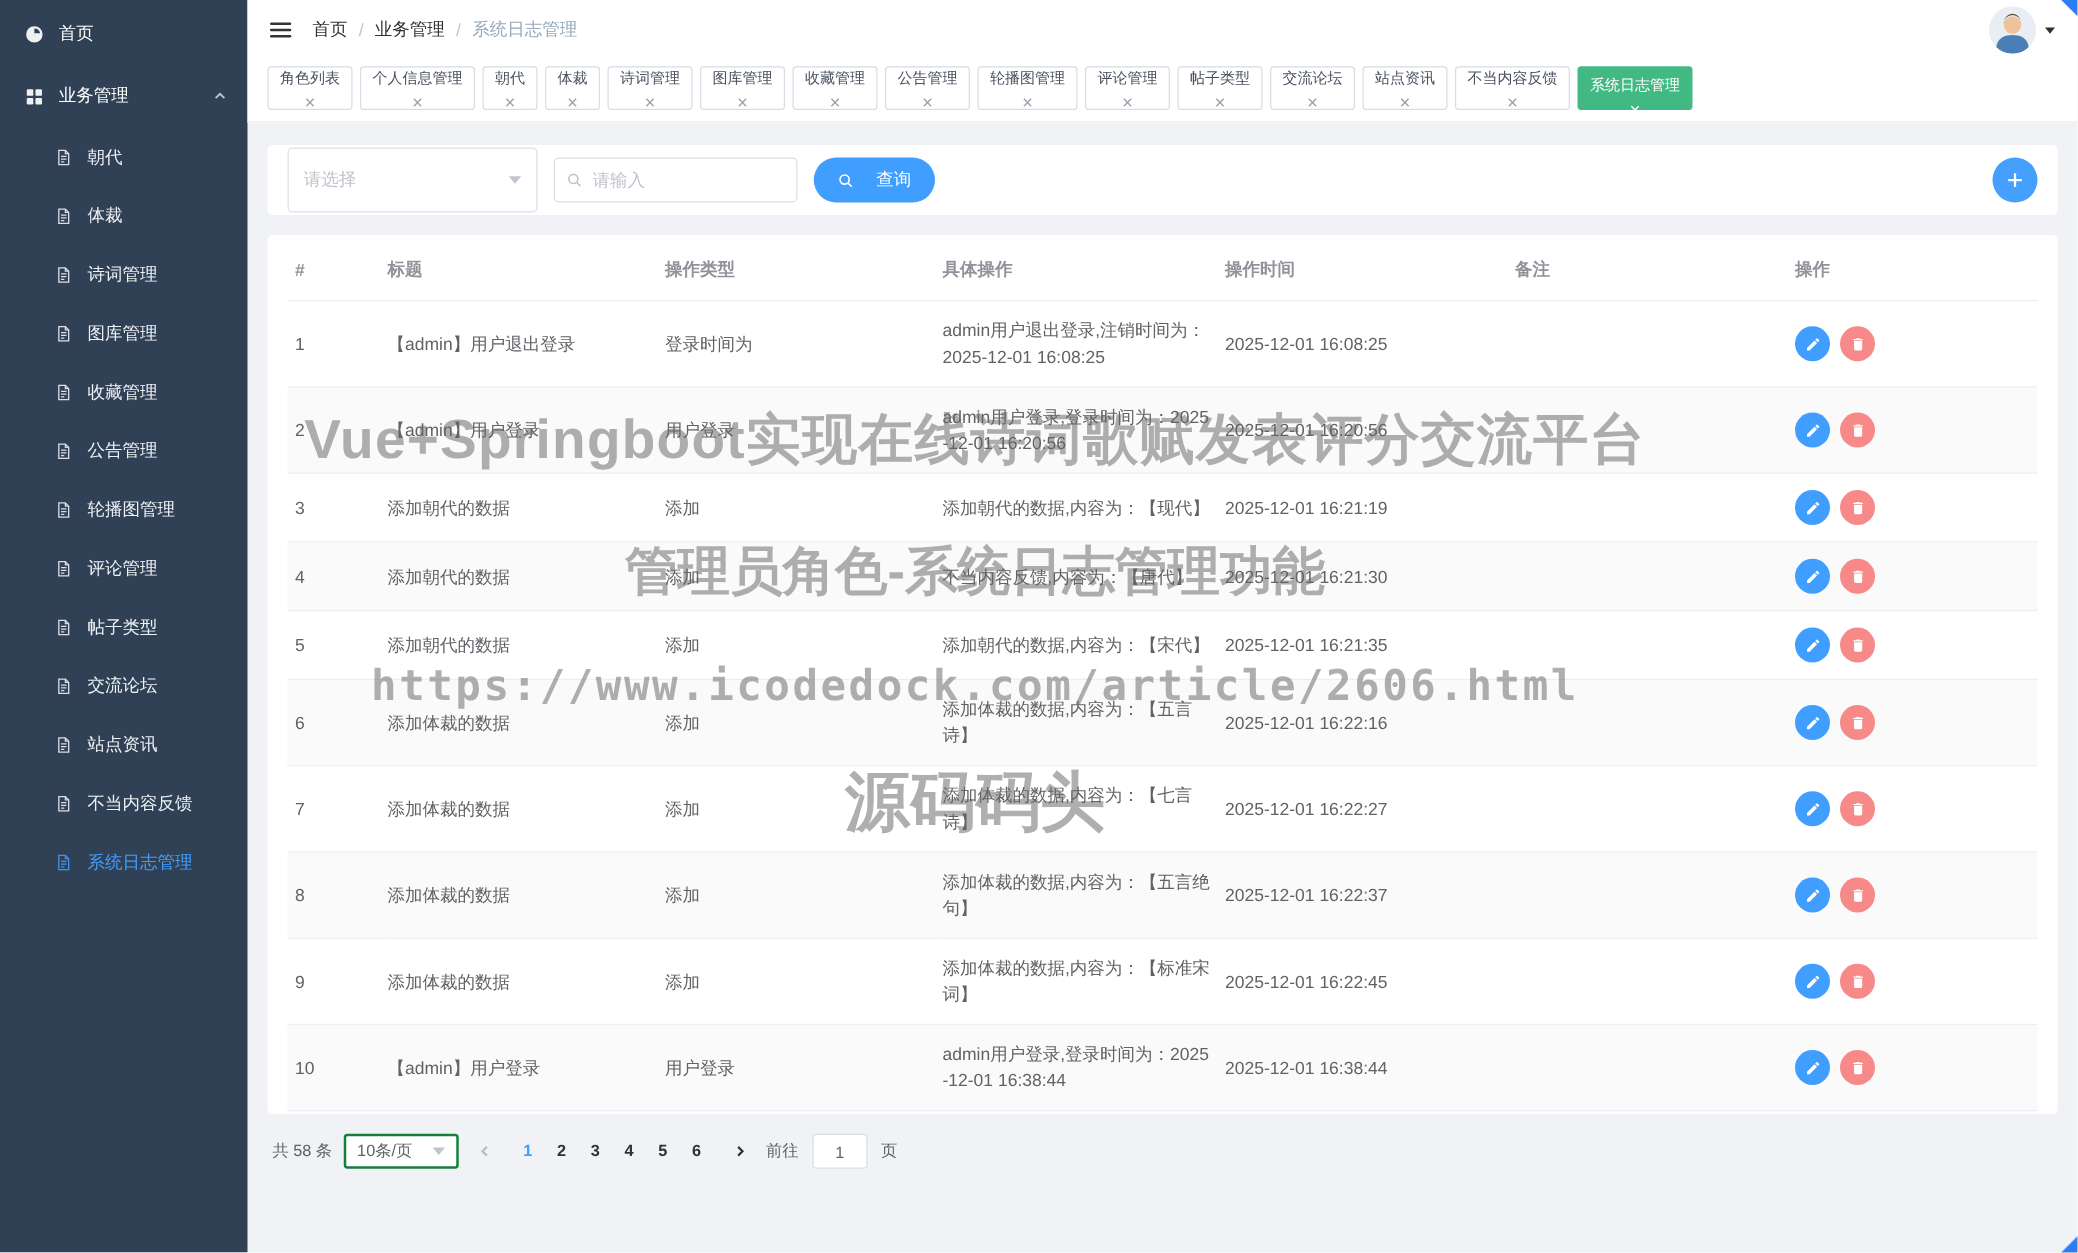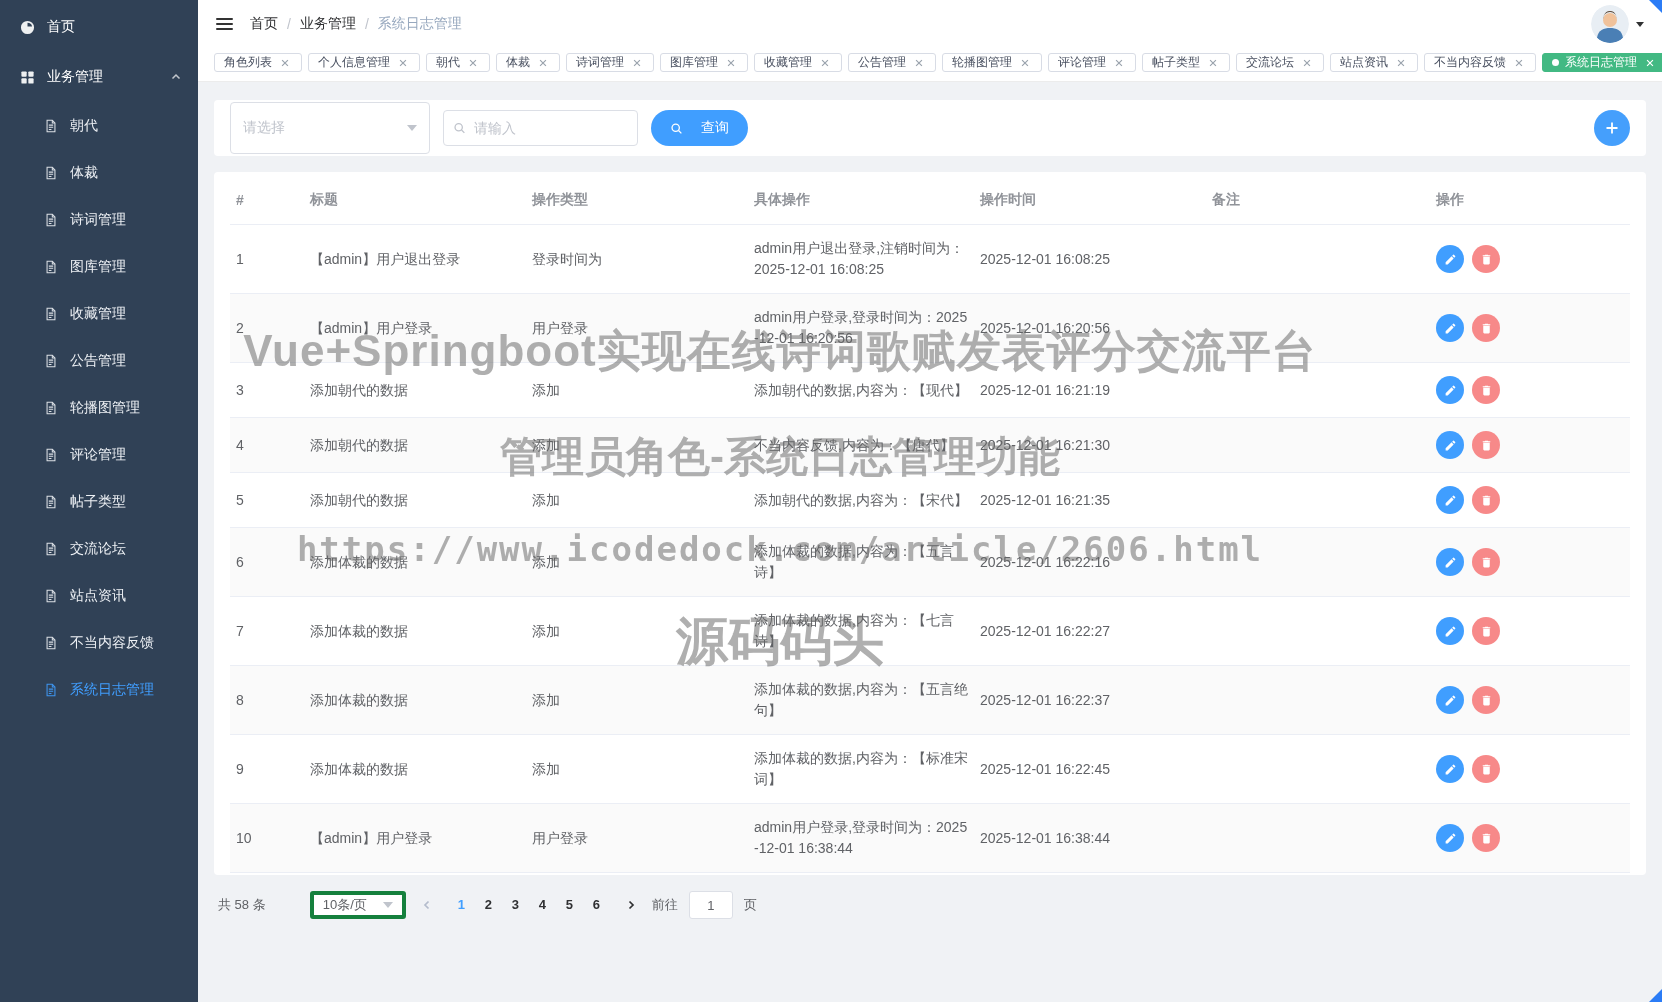--- a/index.html
+++ b/index.html
@@ -25,21 +25,21 @@
   .hamburger i { display:block; width:17px; height:2px; background:#333; border-radius:1px; }
   .breadcrumb { display:flex; gap:9px; font-size:14px; color:#303133; align-items:center; flex:1; }
   .breadcrumb .sep { color:#c0c4cc; }
   .breadcrumb .crumb.current { color:#97a8be; }
   .user-area { display:flex; align-items:center; gap:7px; }
   .avatar { width:38px; height:38px; border-radius:50%; overflow:hidden; cursor:pointer; flex-shrink:0; }
   .caret-dn { width:0; height:0; border-left:4px solid transparent; border-right:4px solid transparent; border-top:5px solid #303133; cursor:pointer; }
 
   
   .tabbar { background:#fff; padding:5px 16px 9px; display:flex; gap:6px; border-bottom:1px solid #ececec; overflow:hidden; white-space:nowrap; }
-  .tab { display:inline-flex; align-items:center; gap:6px; height:19px; padding:0 9px; border:1px solid #d8dce5; border-radius:3px; font-size:12px; color:#495060; background:#fff; cursor:pointer; flex-shrink:0; }
+  .tab { display:inline-flex; align-items:center; gap:6px; height:35px; padding:0 9px; border:1px solid #d8dce5; border-radius:3px; font-size:12px; color:#495060; background:#fff; cursor:pointer; flex-shrink:0;flex-direction:column; }
   .tab .close { display:flex; align-items:center; justify-content:center; width:14px; height:14px; border-radius:50%; color:#9aa3ad; }
   .tab.active { background:#42b983; border-color:#42b983; color:#fff; }
   .tab.active .dot { width:7px; height:7px; border-radius:50%; background:#fff; display:inline-block; }
   .tab.active .close { color:#fff; }
 
   
   .content { flex:1; padding:18px 16px; overflow:hidden; }
   .filter-card { background:#fff; border-radius:4px; padding:10px 16px; display:flex; align-items:center; gap:13px; position:relative; height:56px; }
   .select { width:200px; height:52px; border:1px solid #dcdfe6; border-radius:4px; display:flex; align-items:center; justify-content:space-between; padding:0 12px; font-size:14px; color:#c0c4cc; background:#fff; cursor:pointer; }
   .tri { width:0; height:0; border-left:5px solid transparent; border-right:5px solid transparent; border-top:6px solid #c0c4cc; }
@@ -57,21 +57,21 @@
   td { font-size:14px; color:#606266; padding:13px 10px 13px 0; border-bottom:1px solid #ebeef5; line-height:21px; vertical-align:middle; word-break:break-all; }
   th:first-child, td:first-child { padding-left:6px; }
   tr.striped td { background:#fafafa; }
   .op-cell { display:flex; gap:8px; align-items:center; }
   .btn-circle { width:28px; height:28px; border-radius:50%; border:none; color:#fff; display:flex; align-items:center; justify-content:center; cursor:pointer; flex-shrink:0; }
   .btn-edit { background:#409eff; }
   .btn-del { background:#f78989; }
 
   
   .pagination { display:flex; align-items:center; gap:9px; margin-top:16px; font-size:13px; color:#606266; padding-left:4px; }
-  .page-size { height:28px; border:4px solid #15803d; border-radius:3px; padding:0 9px; display:flex; align-items:center; gap:16px; background:#fff; font-size:13px; color:#606266; cursor:pointer;margin-left:35px; }
+  .page-size { height:28px; border:2px solid #15803d; border-radius:3px; padding:0 9px; display:flex; align-items:center; gap:16px; background:#fff; font-size:13px; color:#606266; cursor:pointer; }
   .pg-arrow { background:none; border:none; cursor:pointer; display:flex; align-items:center; padding:0 6px; color:#303133; }
   .pg-arrow.prev { color:#b4bccc; }
   #pager { display:flex; }
   .page { min-width:27px; height:28px; line-height:28px; text-align:center; cursor:pointer; font-size:13px; color:#303133; background:none; border:none; font-weight:600; }
   .page.active { color:#409eff; }
   .goto-input { width:44px; height:28px; border:1px solid #dcdfe6; border-radius:3px; text-align:center; font-size:13px; color:#606266; margin:0 2px; outline:none; }
 
   
   .watermark { position:fixed; top:322px; left:0; width:1560px; text-align:center; pointer-events:none; z-index:30; color:rgba(102,102,102,0.52); }
   .wm-line { font-weight:700; }

